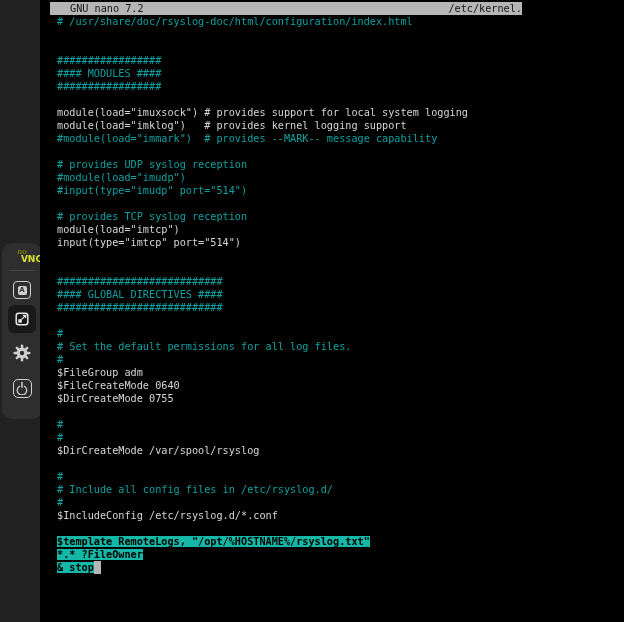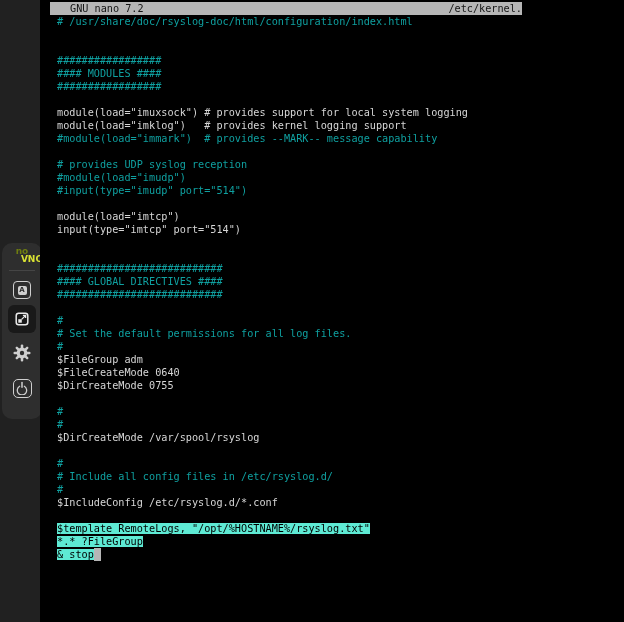--- a/index.html
+++ b/index.html
@@ -10,21 +10,21 @@
   .stage{position:relative;width:624px;height:622px;background:#000;}
 
   
   .side-strip{position:absolute;left:0;top:0;width:40px;height:622px;background:#212121;}
 
   
   .vnc-panel{position:absolute;left:2px;top:243px;width:40px;height:176px;
     background:#2e2e2e;border-radius:10px;}
   .logo{position:absolute;top:4px;left:0;width:100%;text-align:center;
     font-family:"DejaVu Sans",sans-serif;font-weight:bold;font-size:9px;line-height:8px;}
-  .logo .no{color:#6e7d10;display:block;}
+  .logo .no{color:#6e7d10;display:block;font-family:Liberation Serif, serif;}
   .logo .vnc{color:#d9e233;display:block;text-align:right;}
   .divider{position:absolute;top:27px;left:7px;width:26px;height:1px;background:#454545;}
 
   .panel-btn{position:absolute;left:50%;transform:translateX(-50%);
     display:flex;align-items:center;justify-content:center;cursor:pointer;}
   .btn-keyboard{top:36px;width:22px;height:22px;}
   .key-outer{width:16px;height:16px;border:1.5px solid #cfcfcf;border-radius:4px;
     display:flex;align-items:center;justify-content:center;}
   .key-inner{width:9px;height:9px;background:#cfcfcf;border-radius:2px;color:#2e2e2e;
     font-size:7px;font-weight:bold;display:flex;align-items:center;justify-content:center;
@@ -43,21 +43,21 @@
   
   .terminal{position:absolute;left:40px;top:0;width:584px;height:622px;background:#000;}
   .titlebar{position:absolute;left:10px;top:2px;width:472px;height:13px;background:#b6b6b6;
     color:#141414;font-size:10.2px;line-height:13px;white-space:pre;overflow:hidden;}
   .titlebar .app{position:absolute;left:20px;top:0;}
   .titlebar .file{position:absolute;right:0;top:0;}
   .lines{position:absolute;left:17px;top:15px;}
   .line{height:13px;font-size:10.2px;line-height:13px;white-space:pre;}
   .t-comment{color:#0fa0a0;}
   .t-text{color:#d6d6d6;}
-  .t-selected{background:#5eead4;color:#000;}
+  .t-selected{background:#14b8a6;color:#000;font-weight:bold;}
   .cursor{display:inline-block;width:7px;height:13px;background:#b6b6b6;vertical-align:top;}
 </style>
 </head>
 <body>
 
 <div class="stage">
 
   <div class="side-strip"></div>
 
   <div class="vnc-panel">
@@ -122,20 +122,21 @@
         <div class="line"><span class="t-comment">#################</span></div>
         <div class="line"></div>
         <div class="line"><span class="t-text">module(load="imuxsock") # provides support for local system logging</span></div>
         <div class="line"><span class="t-text">module(load="imklog")   # provides kernel logging support</span></div>
         <div class="line"><span class="t-comment">#module(load="immark")  # provides --MARK-- message capability</span></div>
         <div class="line"></div>
         <div class="line"><span class="t-comment"># provides UDP syslog reception</span></div>
         <div class="line"><span class="t-comment">#module(load="imudp")</span></div>
         <div class="line"><span class="t-comment">#input(type="imudp" port="514")</span></div>
         <div class="line"></div>
+        <div class="line"><span class="t-comment"># provides TCP syslog reception</span></div>
         <div class="line"><span class="t-text">module(load="imtcp")</span></div>
         <div class="line"><span class="t-text">input(type="imtcp" port="514")</span></div>
         <div class="line"></div>
         <div class="line"></div>
         <div class="line"><span class="t-comment">###########################</span></div>
         <div class="line"><span class="t-comment">#### GLOBAL DIRECTIVES ####</span></div>
         <div class="line"><span class="t-comment">###########################</span></div>
         <div class="line"></div>
         <div class="line"><span class="t-comment">#</span></div>
         <div class="line"><span class="t-comment"># Set the default permissions for all log files.</span></div>
@@ -147,18 +148,18 @@
         <div class="line"><span class="t-comment">#</span></div>
         <div class="line"><span class="t-comment">#</span></div>
         <div class="line"><span class="t-text">$DirCreateMode /var/spool/rsyslog</span></div>
         <div class="line"></div>
         <div class="line"><span class="t-comment">#</span></div>
         <div class="line"><span class="t-comment"># Include all config files in /etc/rsyslog.d/</span></div>
         <div class="line"><span class="t-comment">#</span></div>
         <div class="line"><span class="t-text">$IncludeConfig /etc/rsyslog.d/*.conf</span></div>
         <div class="line"></div>
         <div class="line"><span class="t-selected">$template RemoteLogs, "/opt/%HOSTNAME%/rsyslog.txt"</span></div>
-        <div class="line"><span class="t-selected">*.* ?FileGroup</span></div>
+        <div class="line"><span class="t-selected">*.* ?FileOwner</span></div>
         <div class="line"><span class="t-selected">&amp; stop</span><span class="cursor"></span></div>
       </div>
   </div>
 
 </div>
 
 </body></html>

